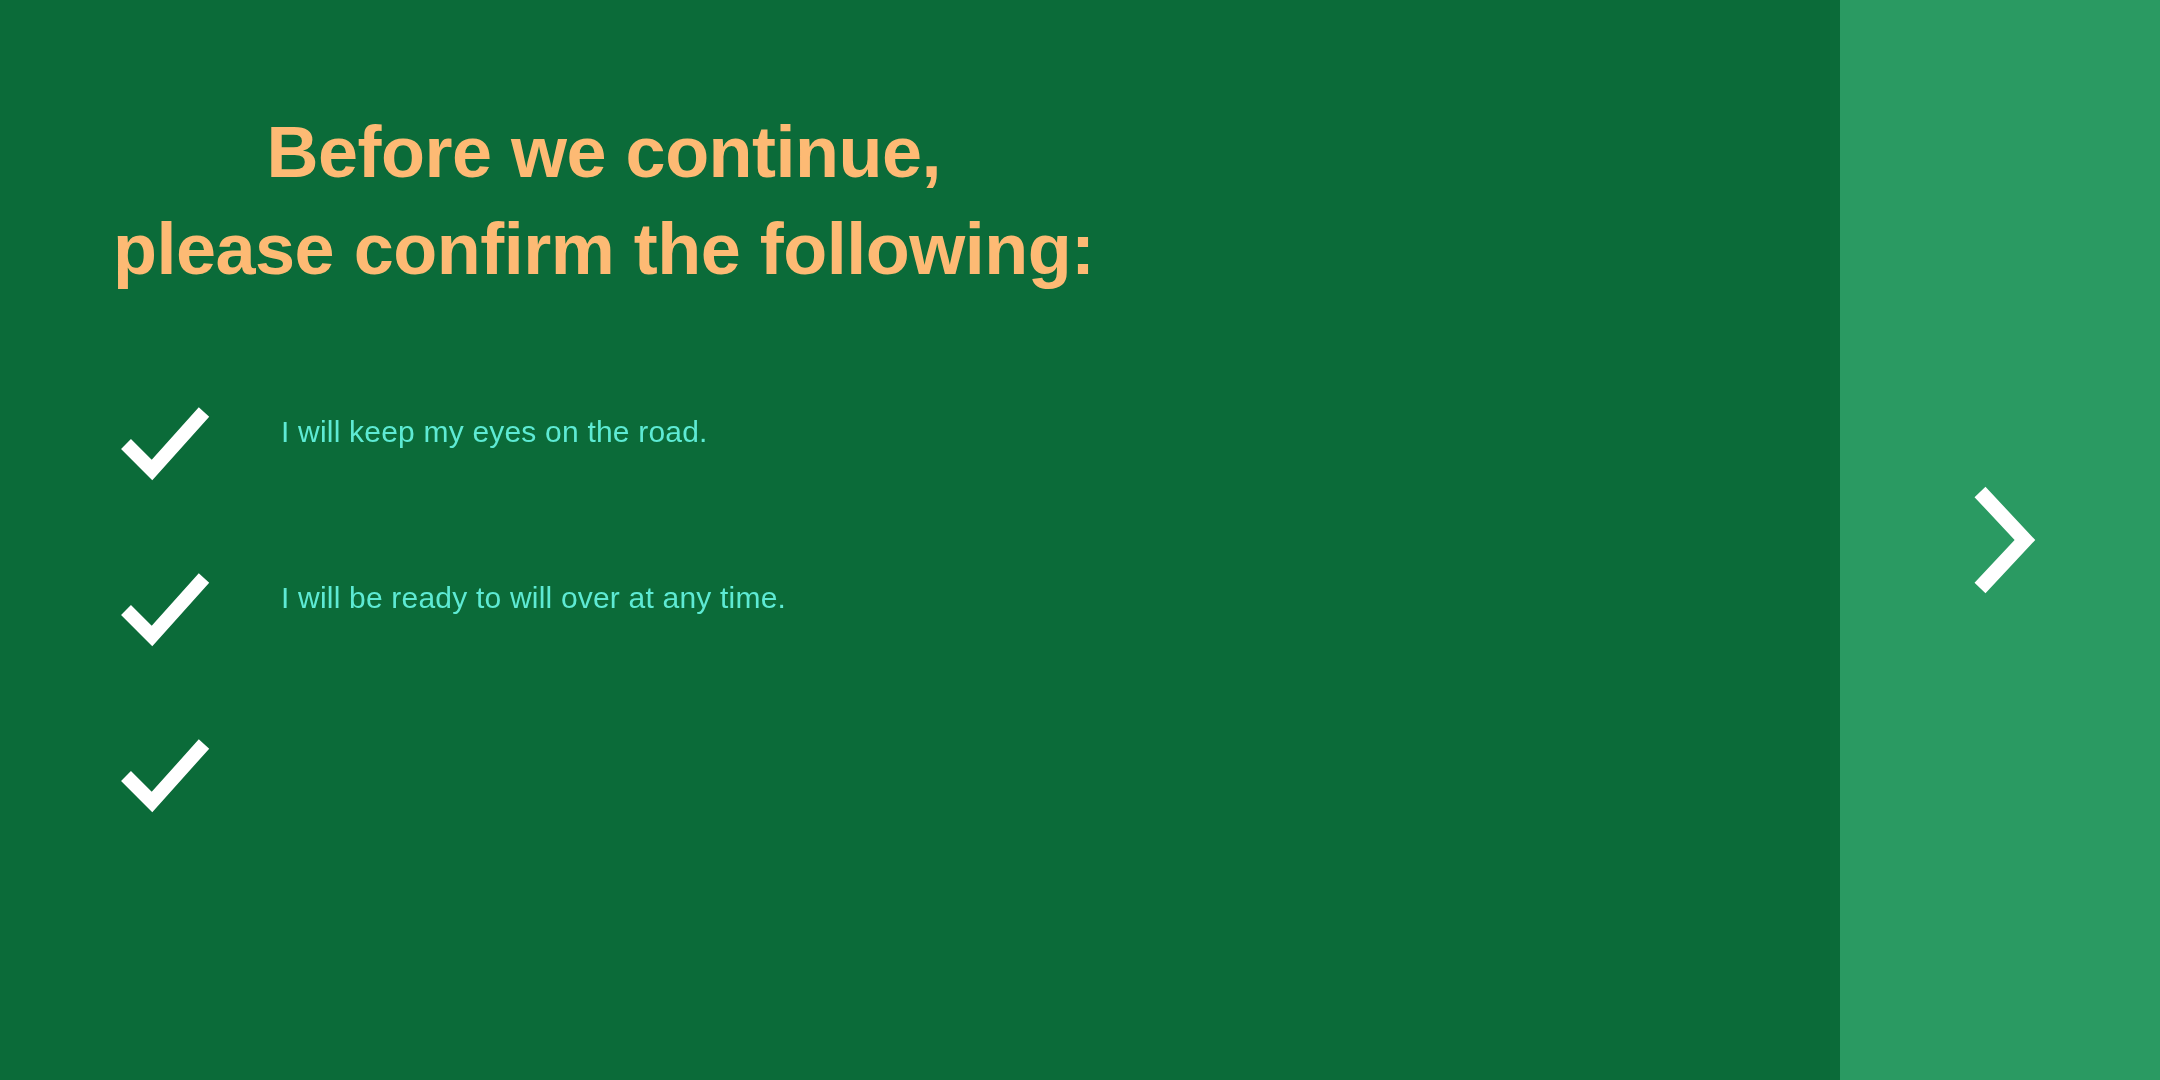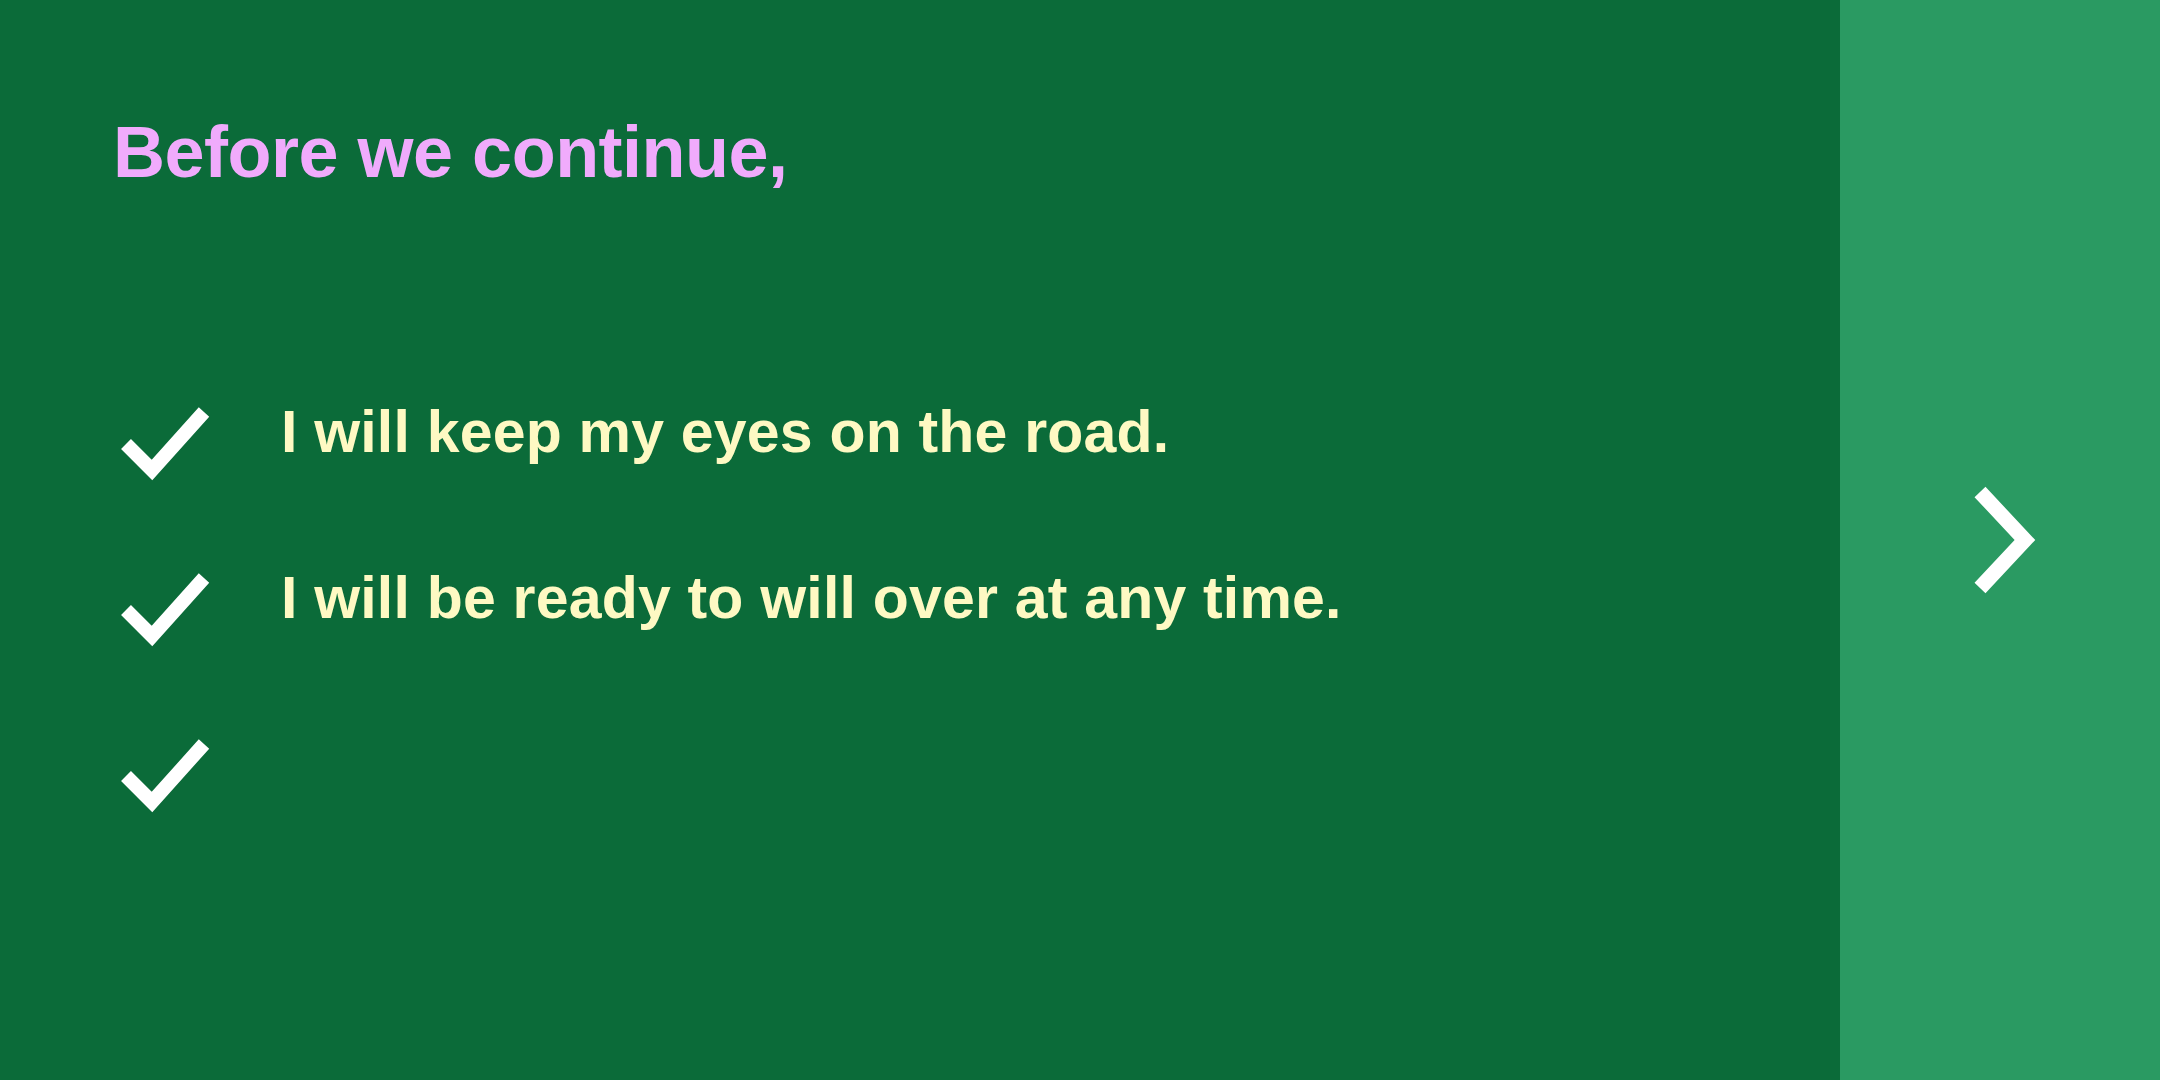--- a/index.html
+++ b/index.html
@@ -27,21 +27,21 @@
     height: 1080px;
     background: #0b6b39;
     flex: 0 0 1840px;
     box-sizing: border-box;
   }
 
   .heading {
     position: absolute;
     left: 113px;
     top: 104px;
-    color: #f0abfc;
+    color: #fdba74;
     font-size: 72px;
     font-weight: bold;
     line-height: 97px;
     letter-spacing: -0.5px;
     white-space: nowrap;
     text-align: center;
   }
   .heading .hline {
     display: block;
   }
@@ -68,23 +68,23 @@
     display: block;
   }
   .check-icon svg {
     position: absolute;
     left: 7px;
     top: 4px;
     display: block;
   }
 
   .check-label {
-    color: #fef9c3;
-    font-size: 59px;
-    font-weight: bold;
+    color: #5eead4;
+    font-size: 30px;
+    font-weight: normal;
     line-height: 58px;
     white-space: nowrap;
     padding-top: 5px;
     letter-spacing: 0.2px;
   }
 
   
   .next-panel {
     position: relative;
     flex: 0 0 320px;
@@ -109,20 +109,21 @@
 </style>
 </head>
 <body>
 
 <div class="screen">
 
   <div class="main-panel">
 
     <div class="heading">
       <span class="hline">Before we continue,</span>
+      <span class="hline">please confirm the following:</span>
     </div>
 
     <div class="checklist">
 
       <div class="check-row">
         <span class="check-icon">
           <svg width="90" height="80" viewBox="0 0 90 80" xmlns="http://www.w3.org/2000/svg">
             <path d="M6 42 L32 68 L84 10" fill="none" stroke="#ffffff" stroke-width="14" stroke-linecap="butt" stroke-linejoin="miter"></path>
           </svg>
         </span>

